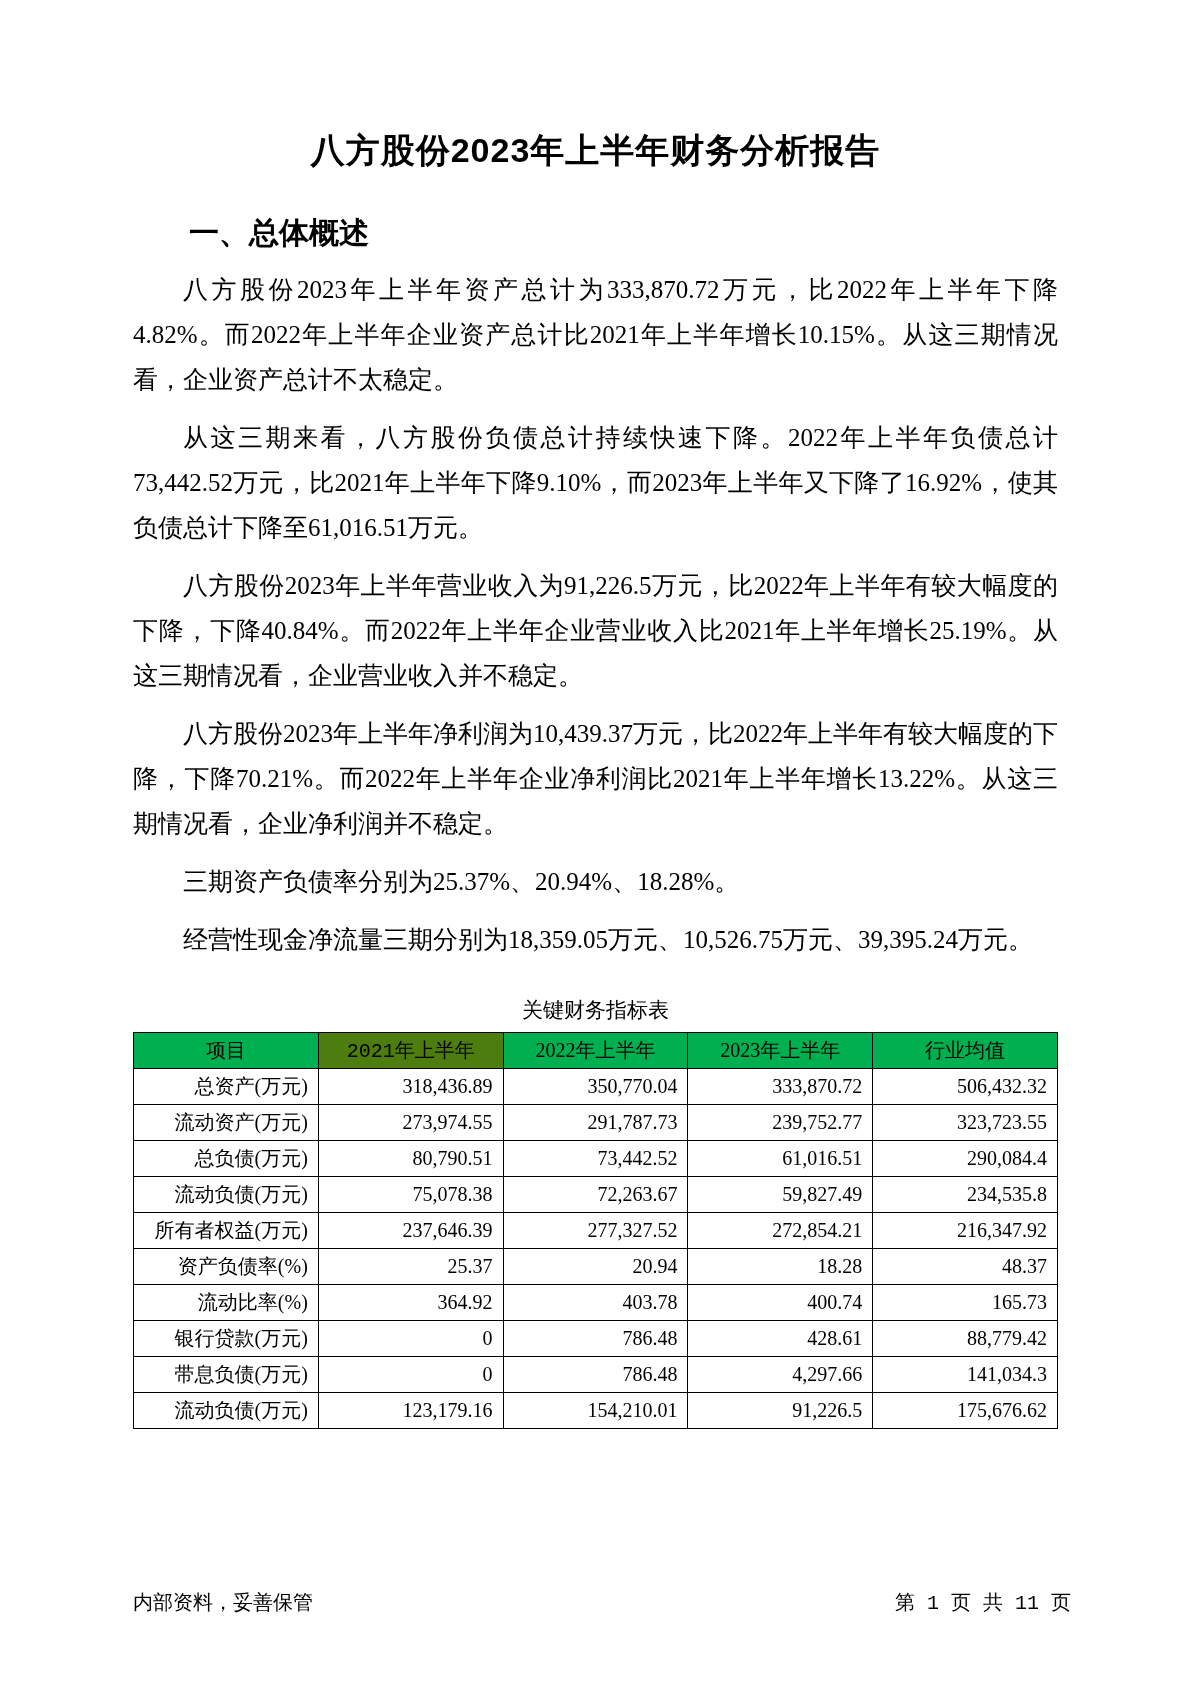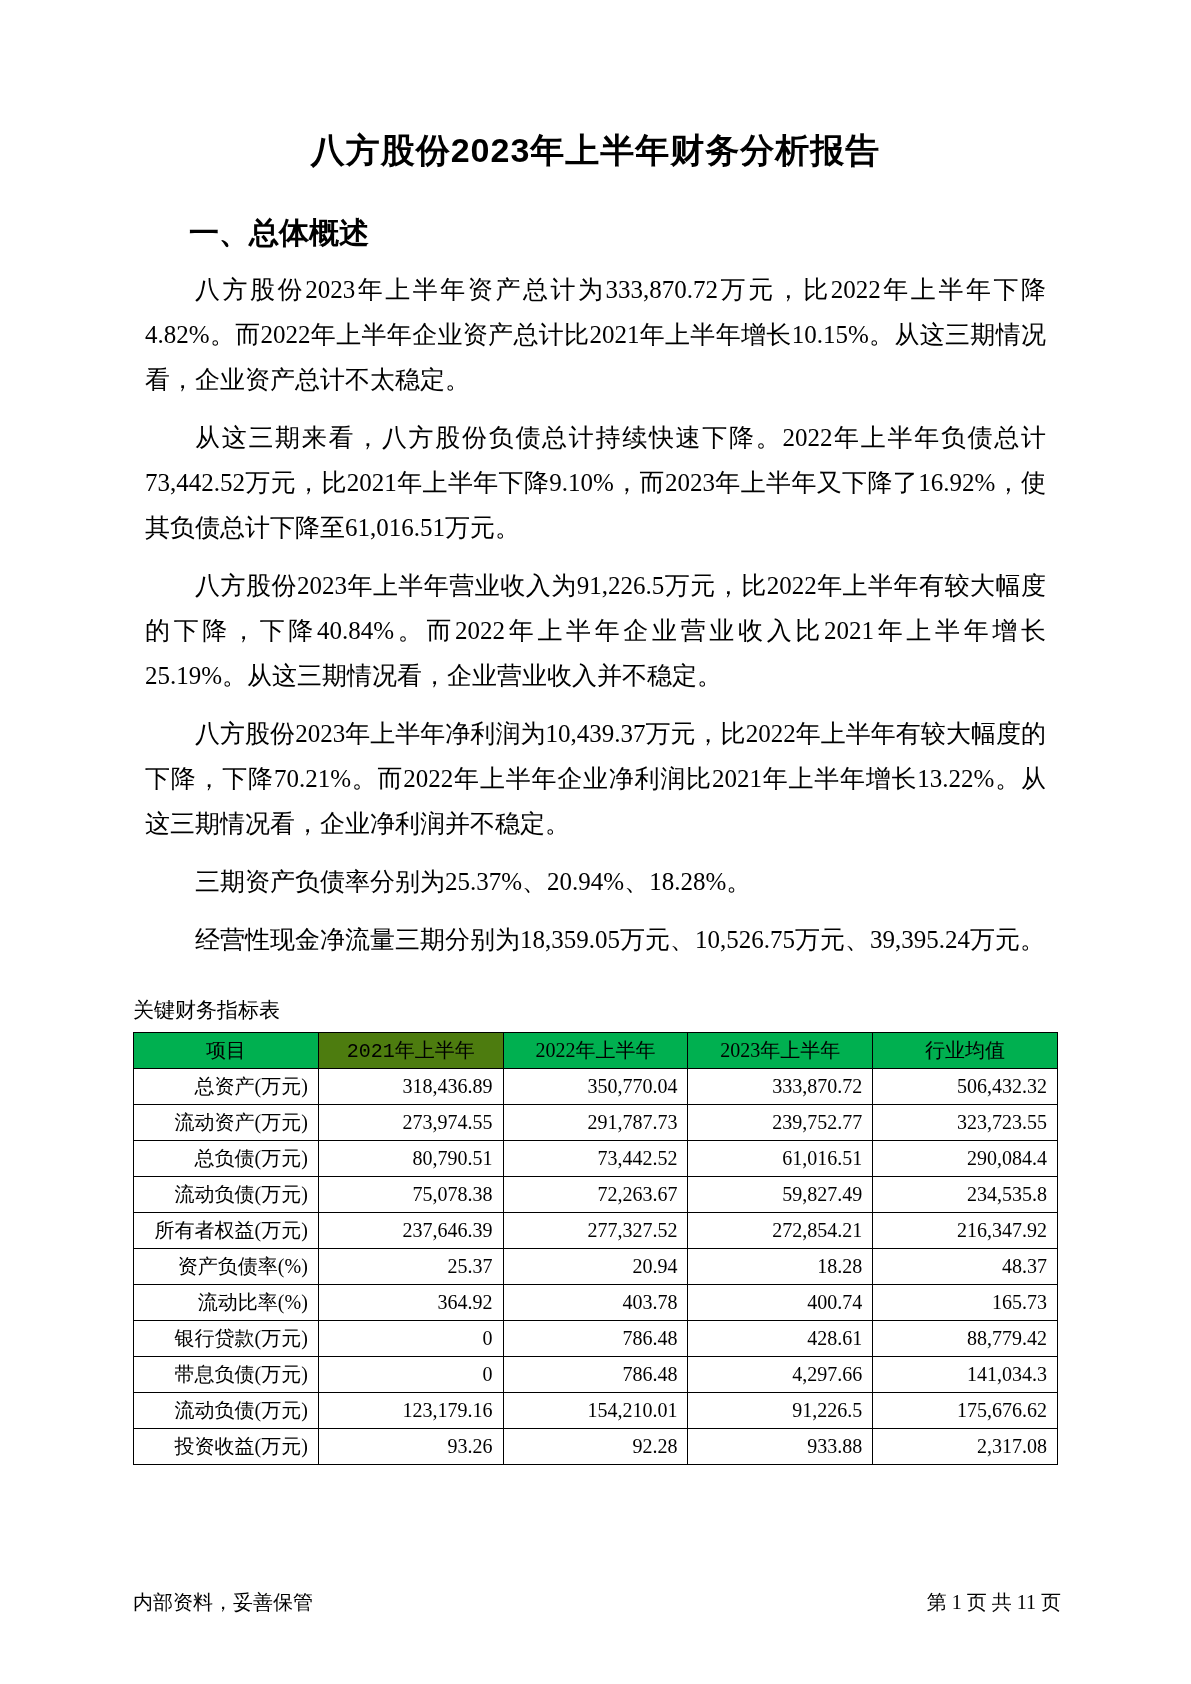--- a/index.html
+++ b/index.html
@@ -29,24 +29,25 @@
     font-family: "Liberation Sans", "DejaVu Sans", sans-serif;
     font-weight: bold;
     font-size: 30px;
     margin: 42px 0 12px 0;
     text-indent: 56px;
   }
   .para {
     font-size: 25px;
     line-height: 45px;
     text-indent: 50px;
-    margin: 13px 12px;
+    margin: 13px 0;
     text-align: justify;
   }
   .table-caption {
+    text-align: center;
     font-size: 21px;
     margin: 34px 0 8px 0;
   }
   table.fin-table {
     width: 100%;
     border-collapse: collapse;
     table-layout: fixed;
     font-size: 20px;
   }
   table.fin-table th,
@@ -60,25 +61,26 @@
   table.fin-table th {
     font-weight: normal;
     text-align: center;
   }
   table.fin-table td {
     text-align: right;
   }
   .footer {
     position: absolute;
     left: 133px;
-    right: 130px;
+    right: 120px;
     bottom: 68px;
     display: flex;
     justify-content: space-between;
     font-size: 20px;
+    font-family: Liberation Mono, monospace;
   }
 </style>
 </head>
 <body>
 
 <div class="page">
 
   <h1 class="doc-title">八方股份2023年上半年财务分析报告</h1>
 
   <h2 class="section-heading">一、总体概述</h2>
@@ -168,27 +170,20 @@
           <td>4,297.66</td>
           <td>141,034.3</td>
         </tr>
         <tr>
           <td>流动负债(万元)</td>
           <td>123,179.16</td>
           <td>154,210.01</td>
           <td>91,226.5</td>
           <td>175,676.62</td>
         </tr>
-        <tr>
-          <td>投资收益(万元)</td>
-          <td>93.26</td>
-          <td>92.28</td>
-          <td>933.88</td>
-          <td>2,317.08</td>
-        </tr>
       </tbody>
   </table>
 
   <div class="footer">
     <span>内部资料，妥善保管</span>
     <span>第 1 页  共 11 页</span>
   </div>
 
 </div>
 

